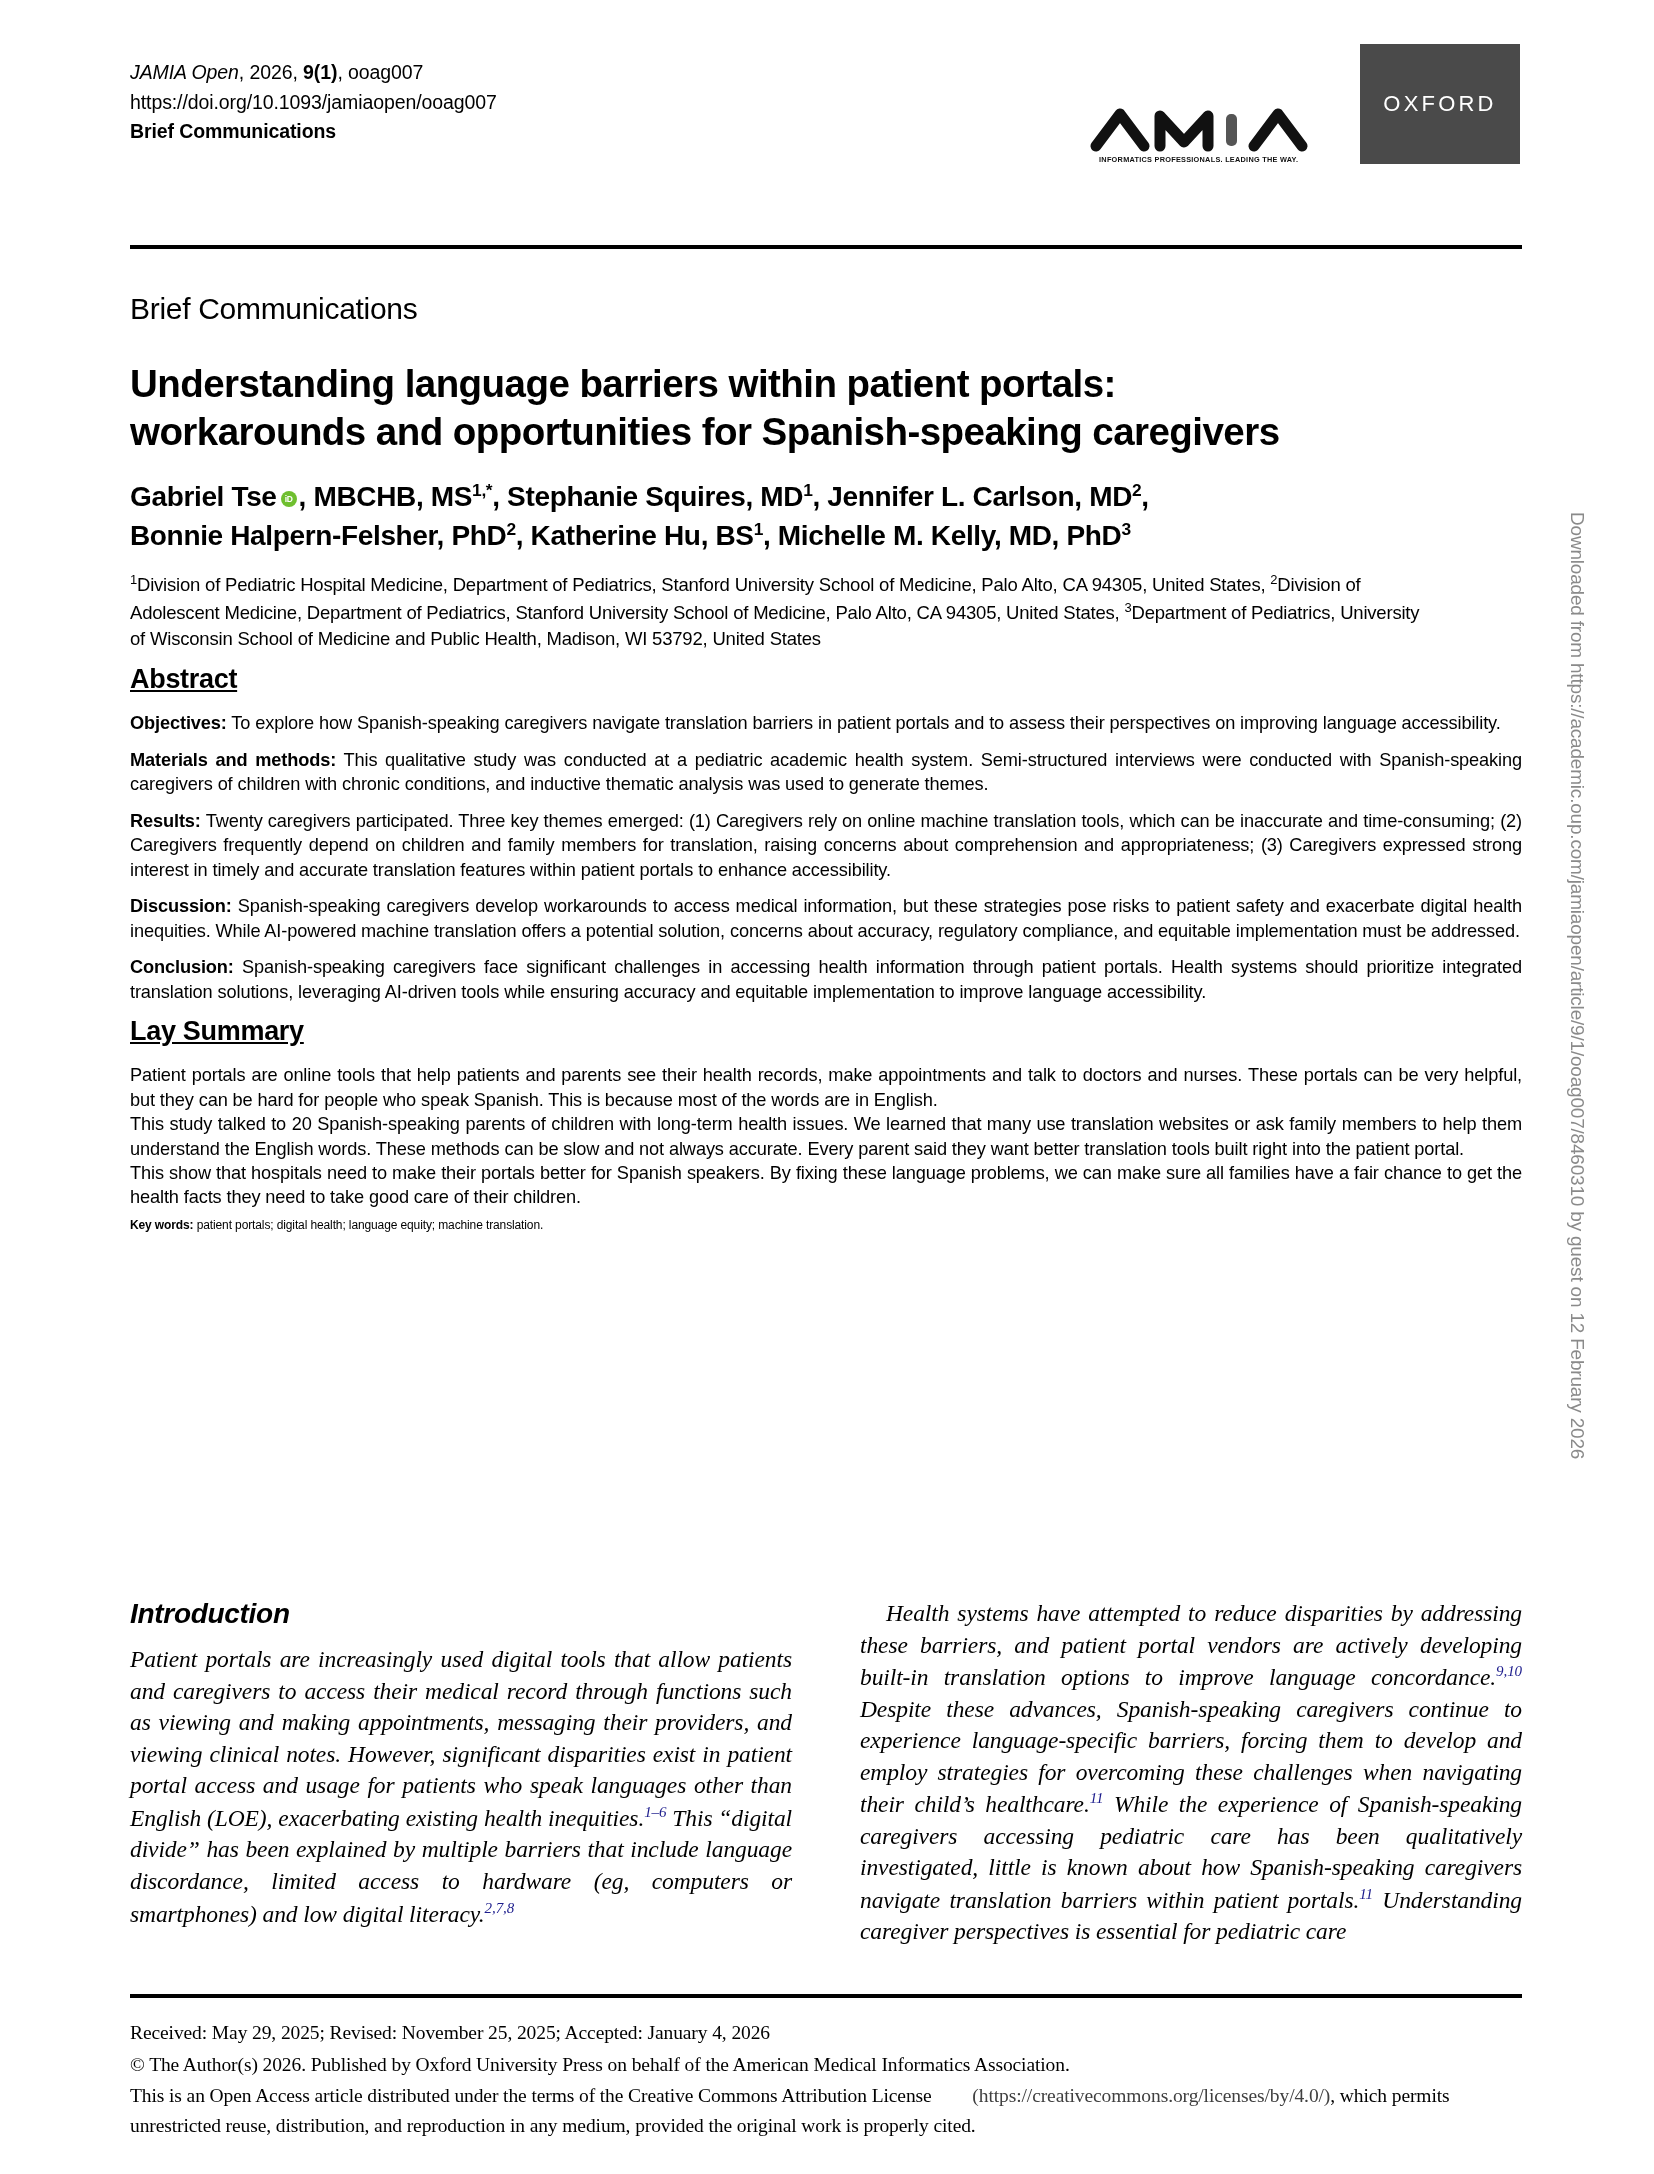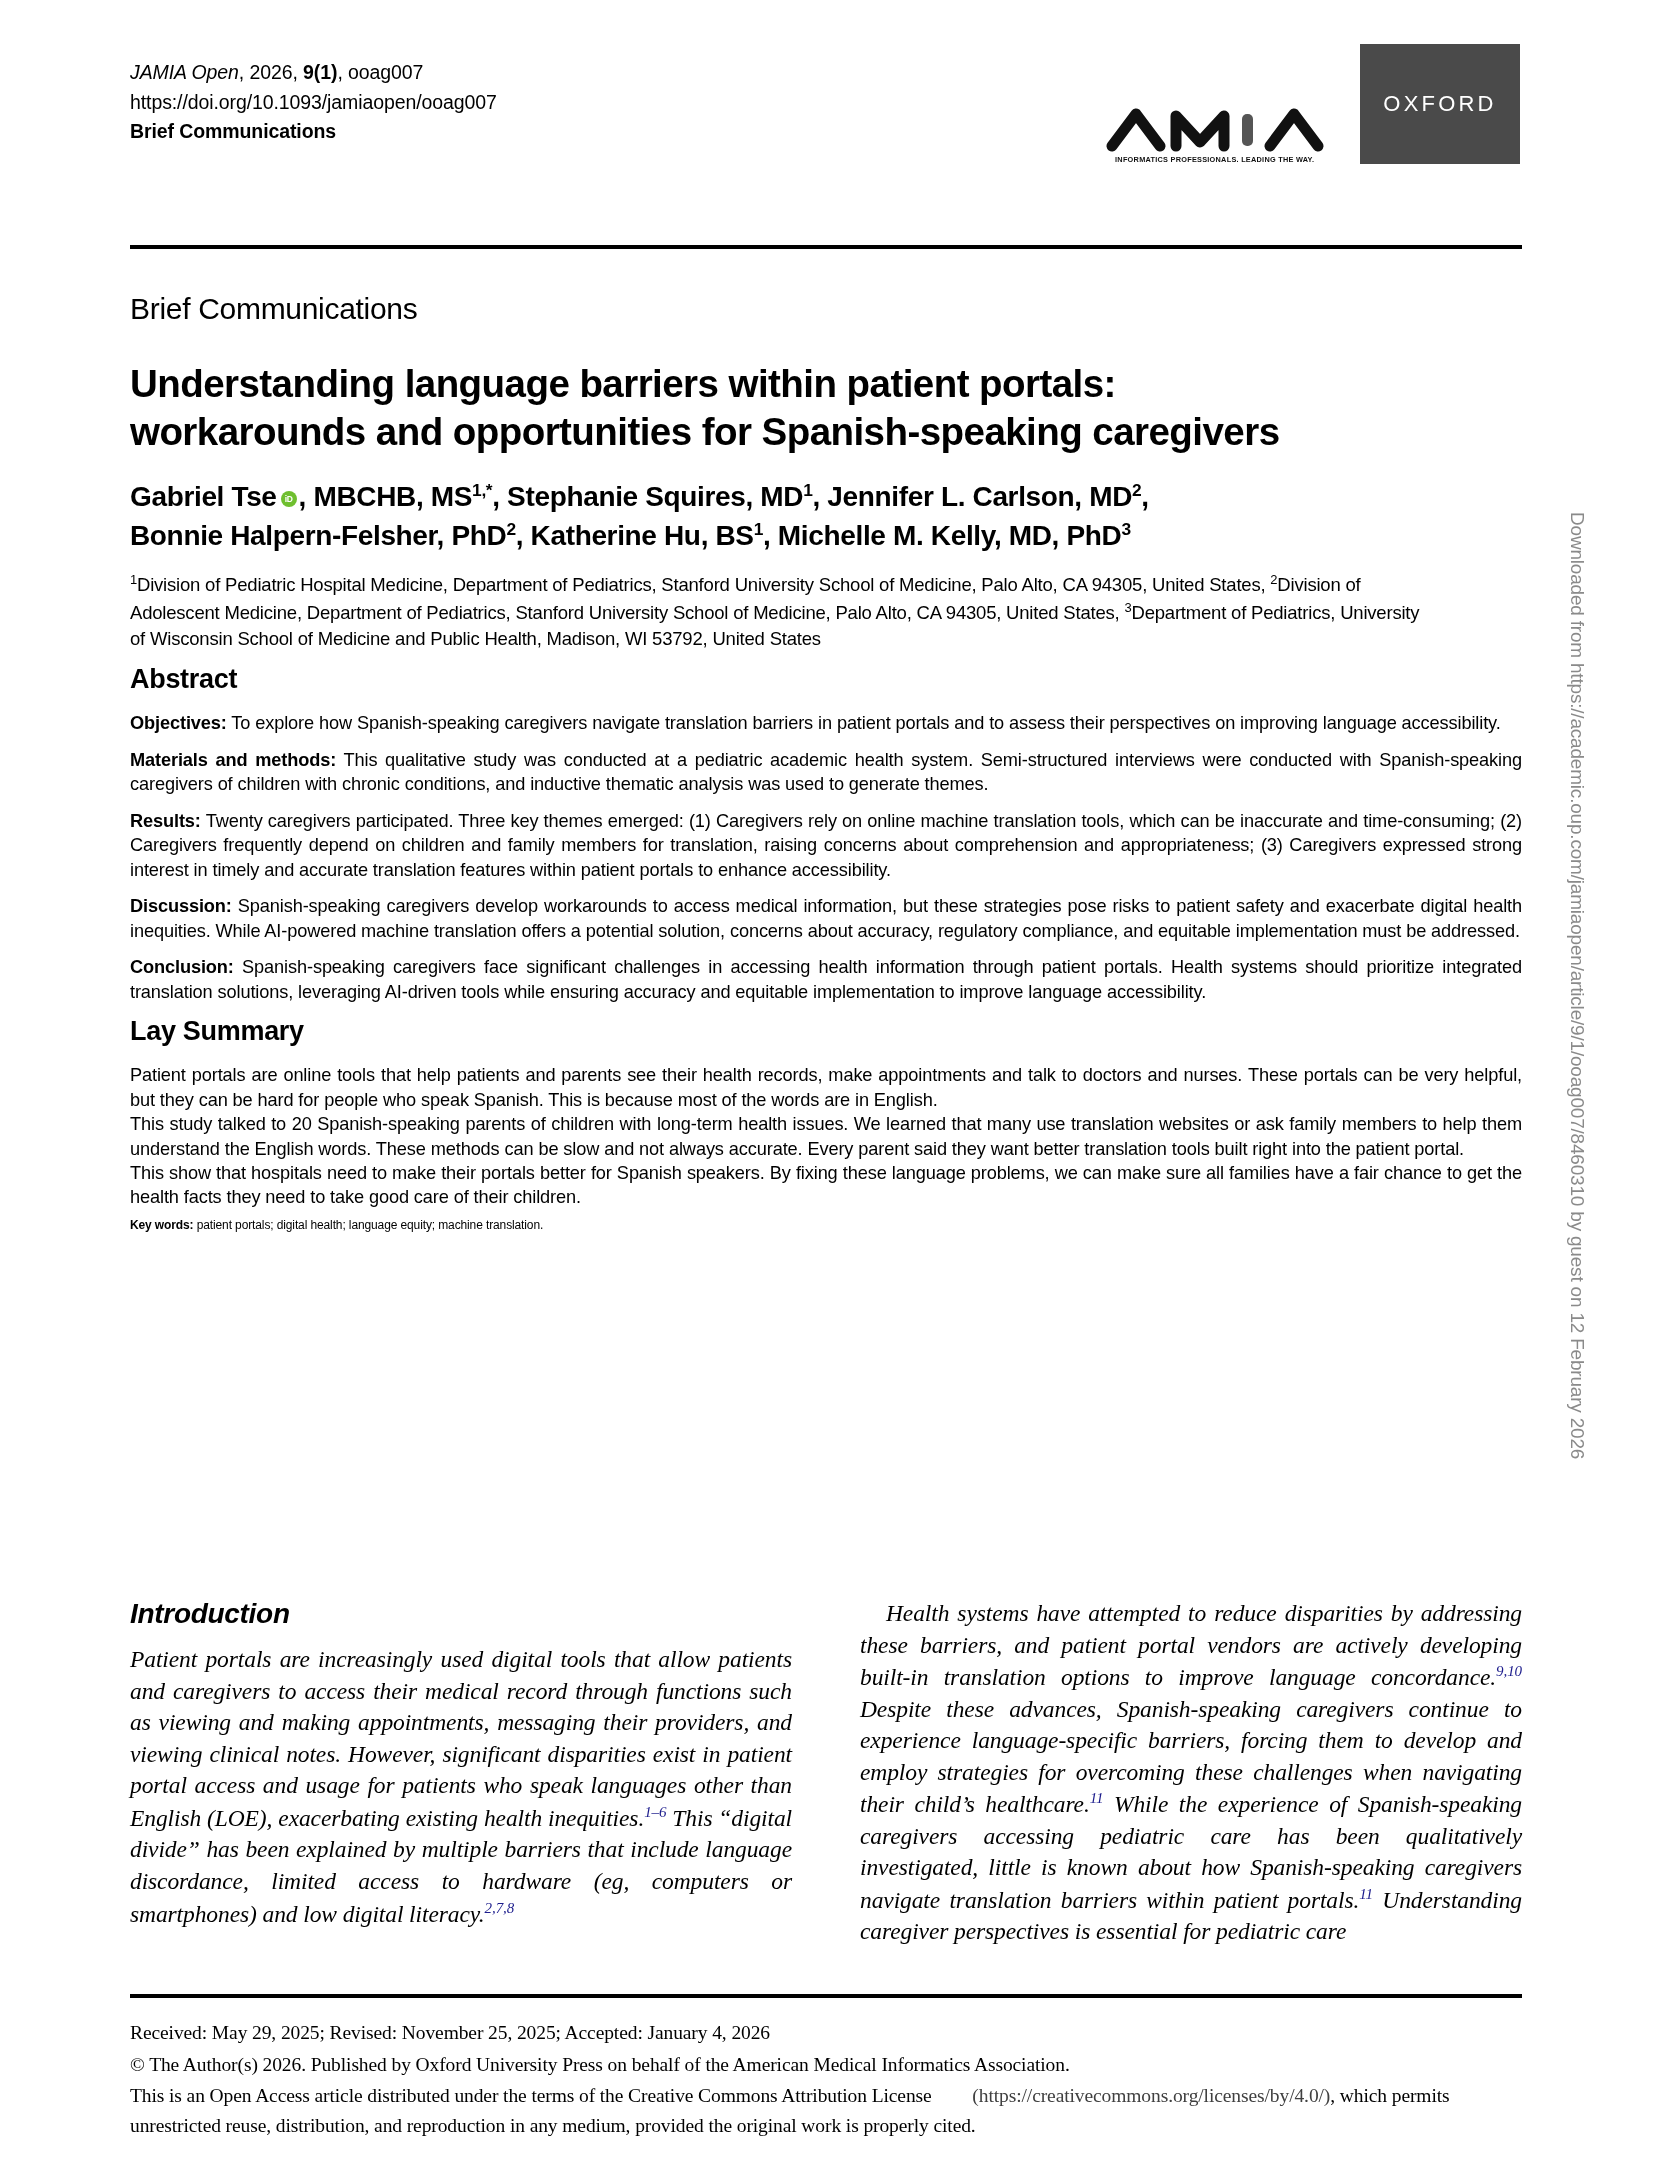--- a/index.html
+++ b/index.html
@@ -51,21 +51,21 @@
   }
 
   .masthead-right {
     display: flex;
     align-items: flex-start;
     gap: 0px;
     margin-top: -14px;
   }
   .amia-logo {
     width: 250px;
-    padding-right: 20px;
+    padding-right: 36px;
     display: flex;
     flex-direction: column;
     align-items: center;
     justify-content: flex-end;
     height: 120px;
   }
   .amia-mark { display: block; }
   .amia-tag {
     font-size: 7.2px;
     font-weight: bold;
@@ -188,20 +188,21 @@
     color: #000;
     max-width: 1300px;
   }
 
   h2.block-head {
     font-size: 27px;
     font-weight: bold;
     letter-spacing: -0.3px;
     margin: 0 0 16px 0;
     color: #000;
+    text-decoration: underline;
   }
 
   .abs-p {
     font-size: 18.2px;
     line-height: 1.345;
     letter-spacing: -0.12px;
     margin: 0 0 12px 0;
     text-align: justify;
     color: #000;
   }

